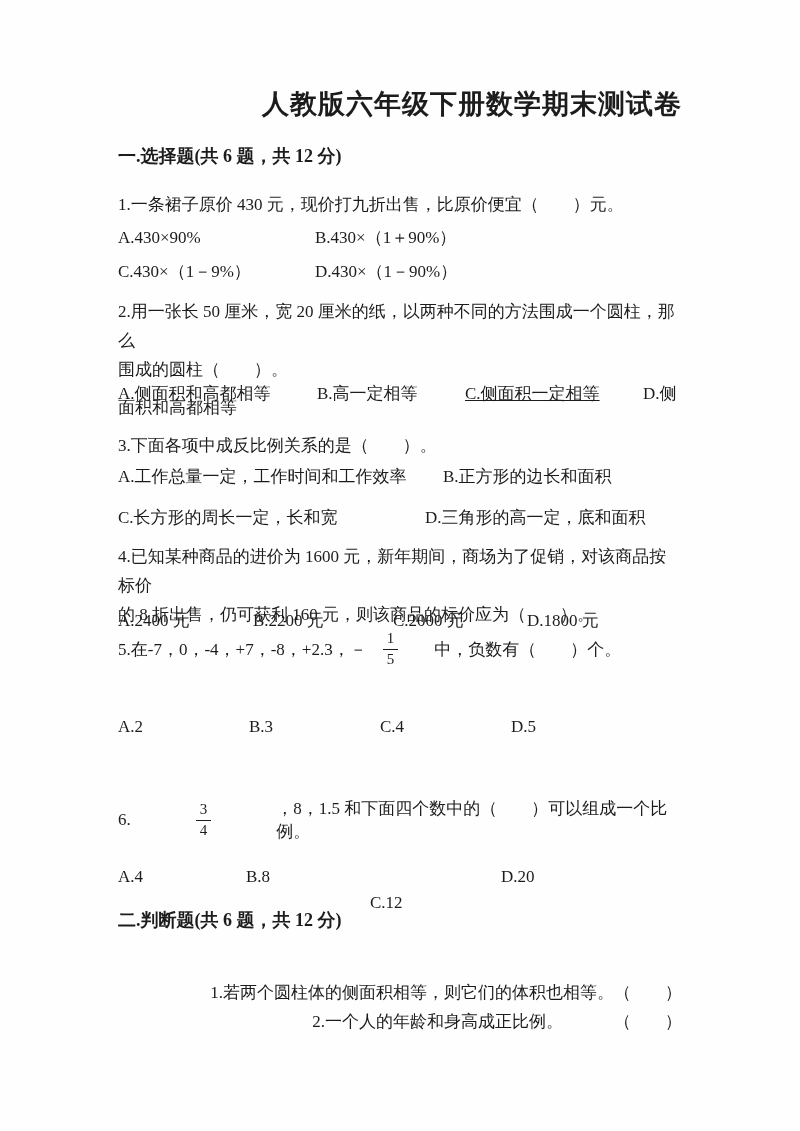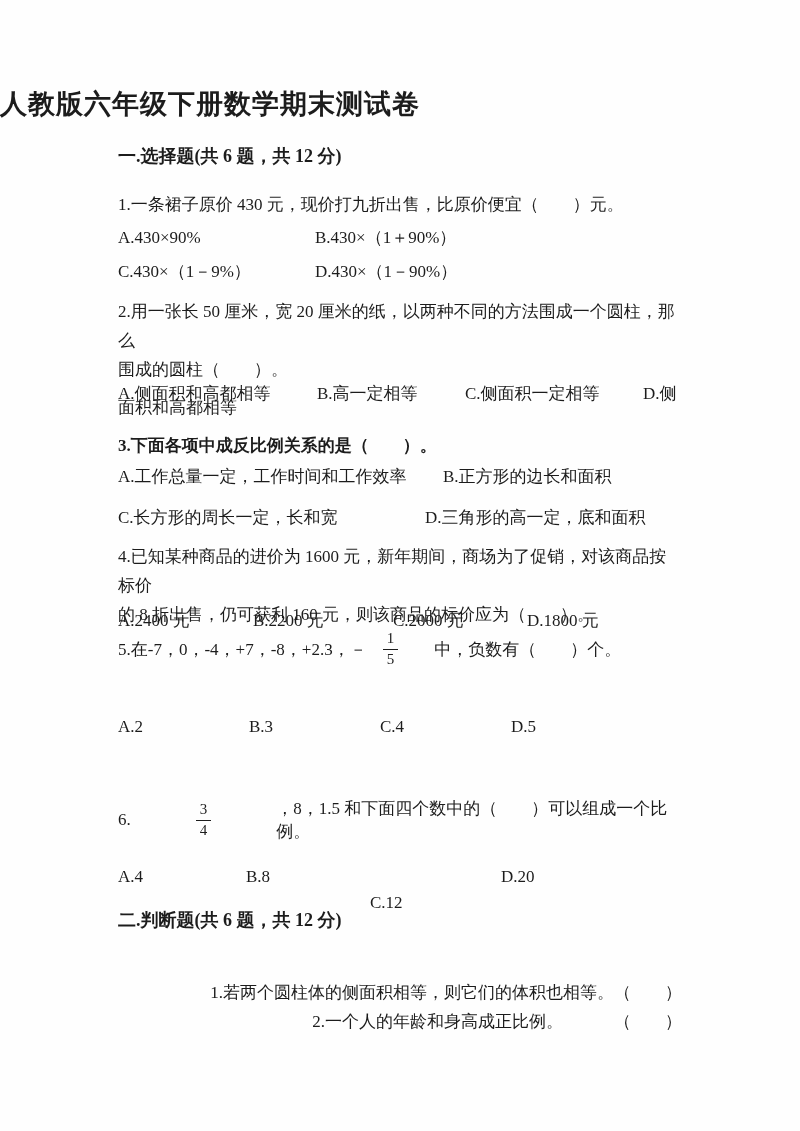--- a/index.html
+++ b/index.html
@@ -13,37 +13,38 @@
     height: 1131px;
     background: #fefefe;
     font-family: "Liberation Serif", "DejaVu Serif", serif;
     font-size: 17px;
     color: #1c1c1c;
     overflow: hidden;
   }
   .abs { position: absolute; left: 118px; width: 564px; }
   .title {
     left: 0; width: 671px; top: 86px;
-    text-align: left;
+    text-align: right;
     font-size: 27px;
     font-weight: bold;
     letter-spacing: 1px;
+    padding-left: 11px;
   }
   .section-heading {
     font-size: 18px;
     font-weight: bold;
   }
   .q-text { line-height: 29px; }
   .opt-row { display: flex; line-height: 22px; }
   .opt-row .cell { flex: 0 0 auto; }
   
   .q1-col { width: 197px; }
   .q2-col-a { width: 199px; }
   .q2-col-b { width: 148px; }
-  .q2-col-c { width: 178px; }
+  .q2-col-c { width: 178px; text-decoration: underline; }
   .q3-col-r1 { width: 325px; }
   .q3-col-r2 { width: 307px; }
   .q4-col-a { width: 135px; }
   .q4-col-b { width: 140px; }
   .q4-col-c { width: 134px; }
   .q5-col { width: 131px; }
   .q6-col-a { width: 128px; }
   .q6-col-b { width: 124px; }
   .q6-col-c { width: 131px; margin-top: 26px; }
   .frac-line {
@@ -91,21 +92,21 @@
     <div>围成的圆柱（　　）。</div>
   </div>
   <div class="abs opt-row" style="top:367px;margin-top:16px;">
     <span class="cell q2-col-a">A.侧面积和高都相等</span>
     <span class="cell q2-col-b">B.高一定相等</span>
     <span class="cell q2-col-c">C.侧面积一定相等</span>
     <span class="cell">D.侧</span>
   </div>
   <div class="abs" style="top:396px;">面积和高都相等</div>
 
-  <div class="abs q-text" style="top:431px;font-weight:bold;">3.下面各项中成反比例关系的是（　　）。</div>
+  <div class="abs q-text" style="top:431px;">3.下面各项中成反比例关系的是（　　）。</div>
   <div class="abs opt-row" style="top:466px;">
     <span class="cell q3-col-r1">A.工作总量一定，工作时间和工作效率</span>
     <span class="cell">B.正方形的边长和面积</span>
   </div>
   <div class="abs opt-row" style="top:507px;">
     <span class="cell q3-col-r2">C.长方形的周长一定，长和宽</span>
     <span class="cell">D.三角形的高一定，底和面积</span>
   </div>
 
   <div class="abs q-text" style="top:542px;">

